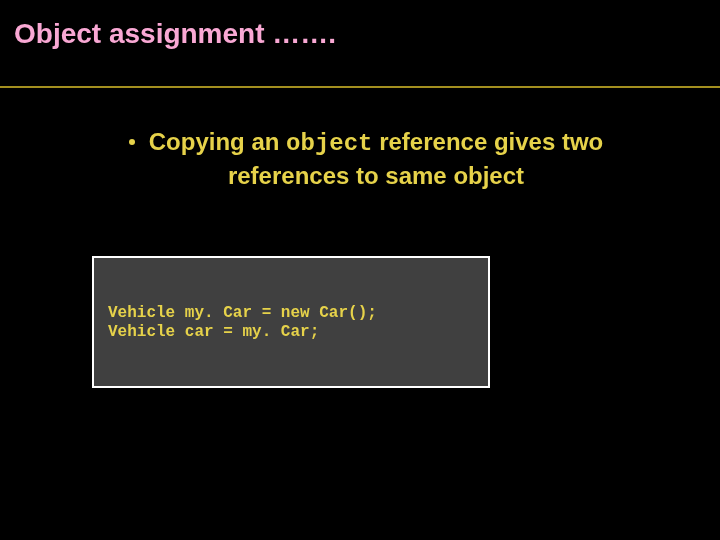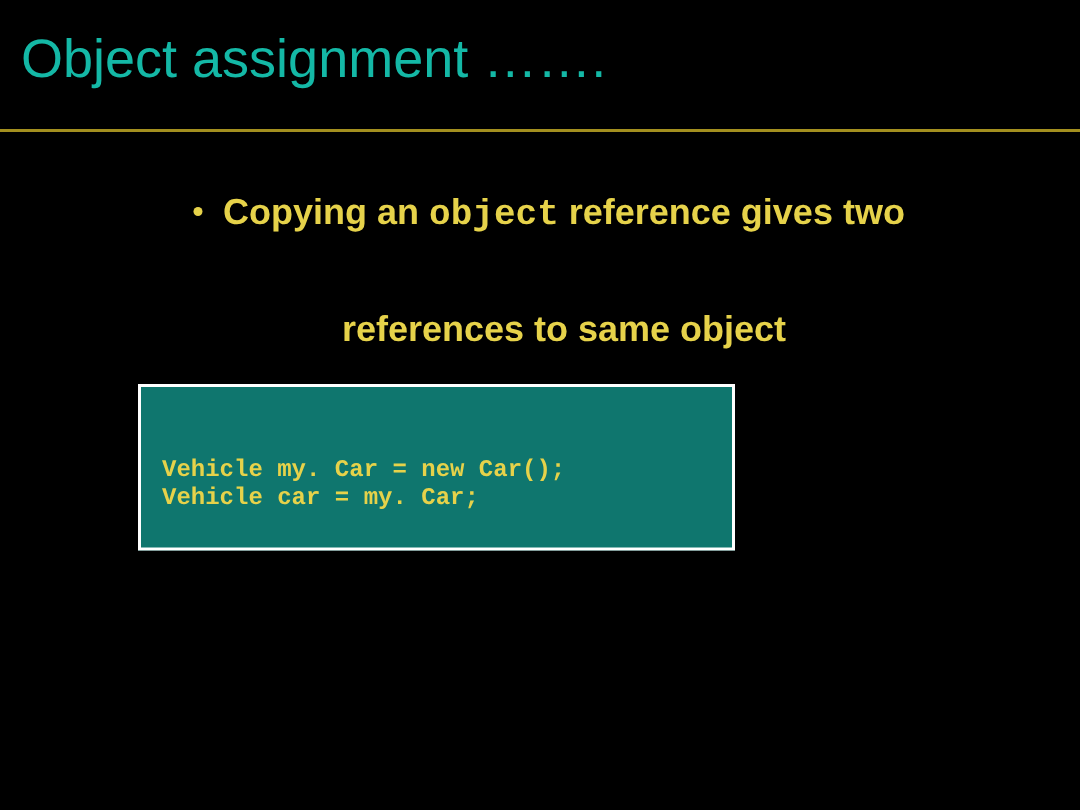--- a/index.html
+++ b/index.html
@@ -11,23 +11,23 @@
     font-family: Arial, Helvetica, sans-serif;
     overflow: hidden;
   }
   .slide {
     width: 720px;
     height: 540px;
     position: relative;
     box-sizing: border-box;
   }
   .title {
-    color: #14b8a6;
-    font-size: 36px;
-    font-weight: normal;
+    color: #f9a8d4;
+    font-size: 28px;
+    font-weight: bold;
     padding: 18px 0 0 14px;
     letter-spacing: 0px;
   }
   .rule {
     position: absolute;
     left: 0;
     top: 86px;
     width: 720px;
     height: 2px;
     background: #a38f1f;
@@ -52,33 +52,32 @@
     margin-right: 14px;
     margin-left: 2px;
     position: relative;
     top: -2px;
   }
   .bullet-line {
     line-height: 1.35;
   }
   .bullet-indent {
     padding-left: 22px;
-    margin-top: 44px;
   }
   .mono {
     font-family: "Courier New", Courier, monospace;
     font-weight: bold;
   }
   .codebox {
     position: absolute;
     left: 92px;
     top: 256px;
     width: 398px;
-    height: 111px;
-    background: #0f766e;
+    height: 132px;
+    background: #404040;
     border: 2px solid #ffffff;
     box-sizing: border-box;
     padding: 46px 14px 14px 14px;
   }
   .codebox pre {
     margin: 0;
     font-family: "Courier New", Courier, monospace;
     color: #e6d24a;
     font-size: 16px;
     font-weight: bold;

